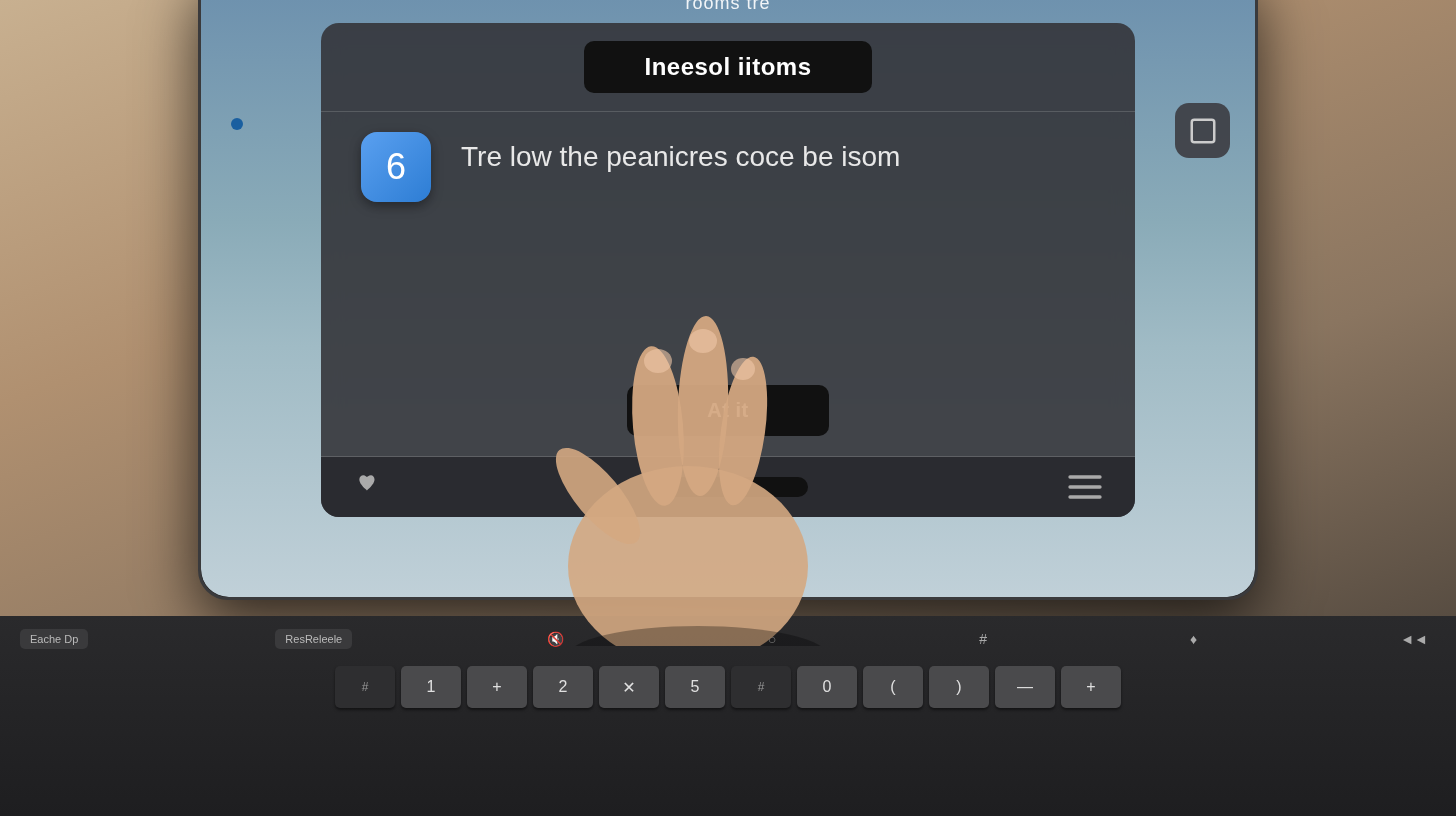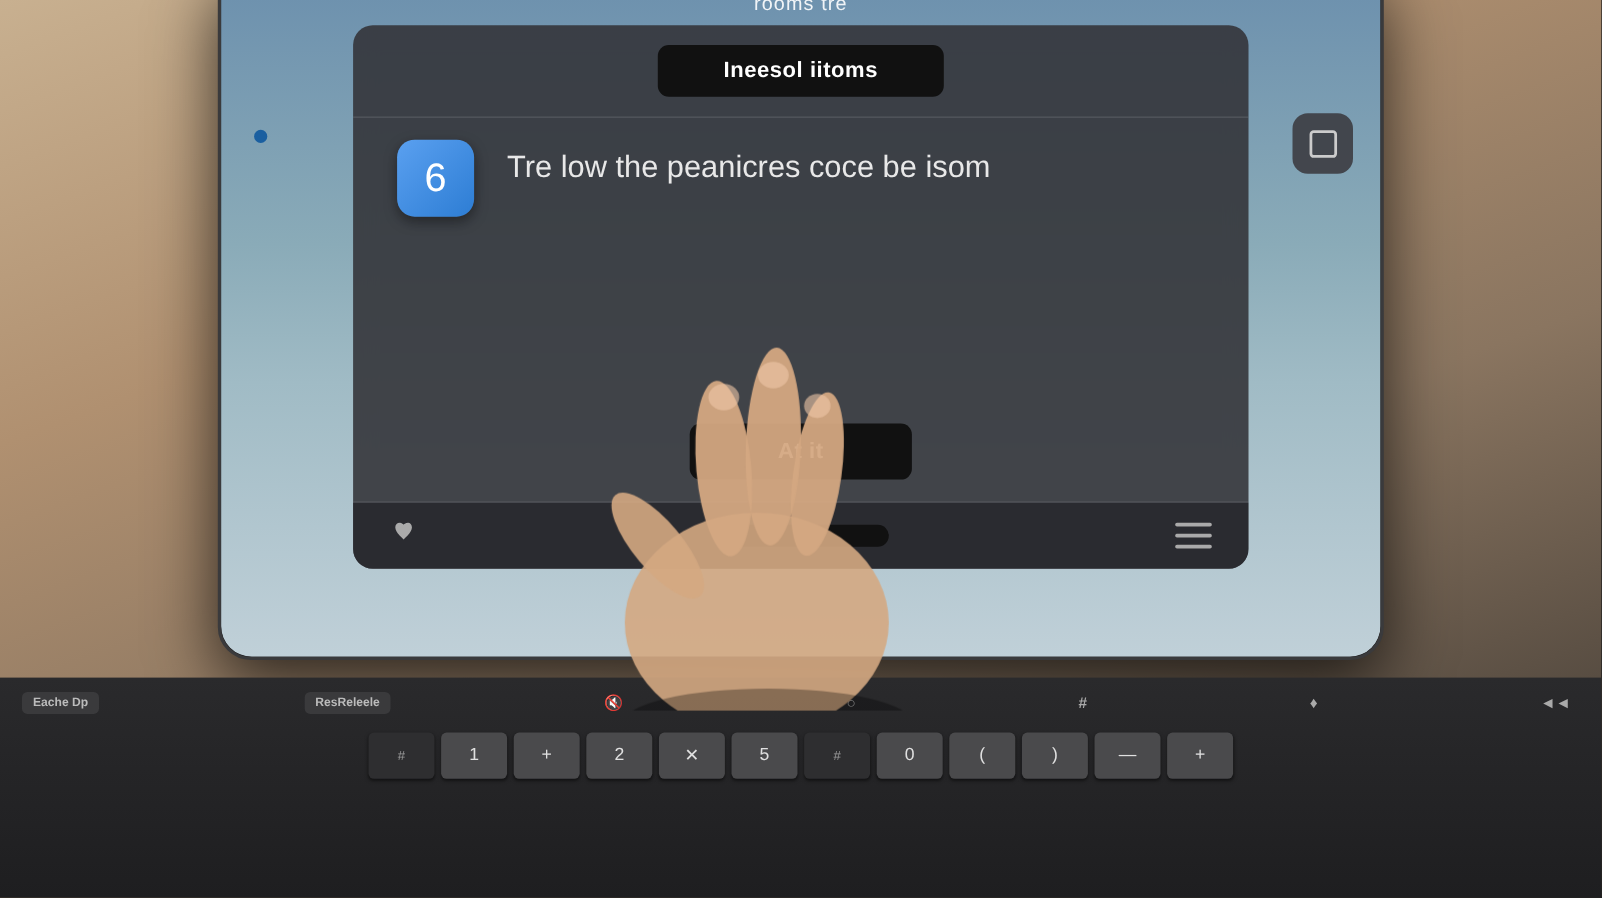--- a/index.html
+++ b/index.html
@@ -72,21 +72,21 @@
       justify-content: center;
       align-items: center;
     }
 
     .dialog-title-btn {
       background: #111;
       color: #fff;
       border: none;
       border-radius: 10px;
       padding: 12px 60px;
-      font-size: 20px;
+      font-size: 24px;
       font-weight: 600;
       letter-spacing: 0.5px;
       cursor: pointer;
     }
 
     
     .dialog-content {
       width: 100%;
       padding: 20px 40px 30px;
       display: flex;
@@ -253,21 +253,20 @@
       height: 200px;
       background: linear-gradient(180deg, #2a2a2c 0%, #1e1e20 100%);
     }
 
     .keyboard-top-row {
       display: flex;
       align-items: center;
       justify-content: space-between;
       padding: 8px 20px;
       height: 45px;
-      font-weight: bold;
     }
 
     .keyboard-top-key {
       background: #3a3a3c;
       color: #bbb;
       border-radius: 5px;
       padding: 4px 10px;
       font-size: 11px;
       min-width: 60px;
       text-align: center;

